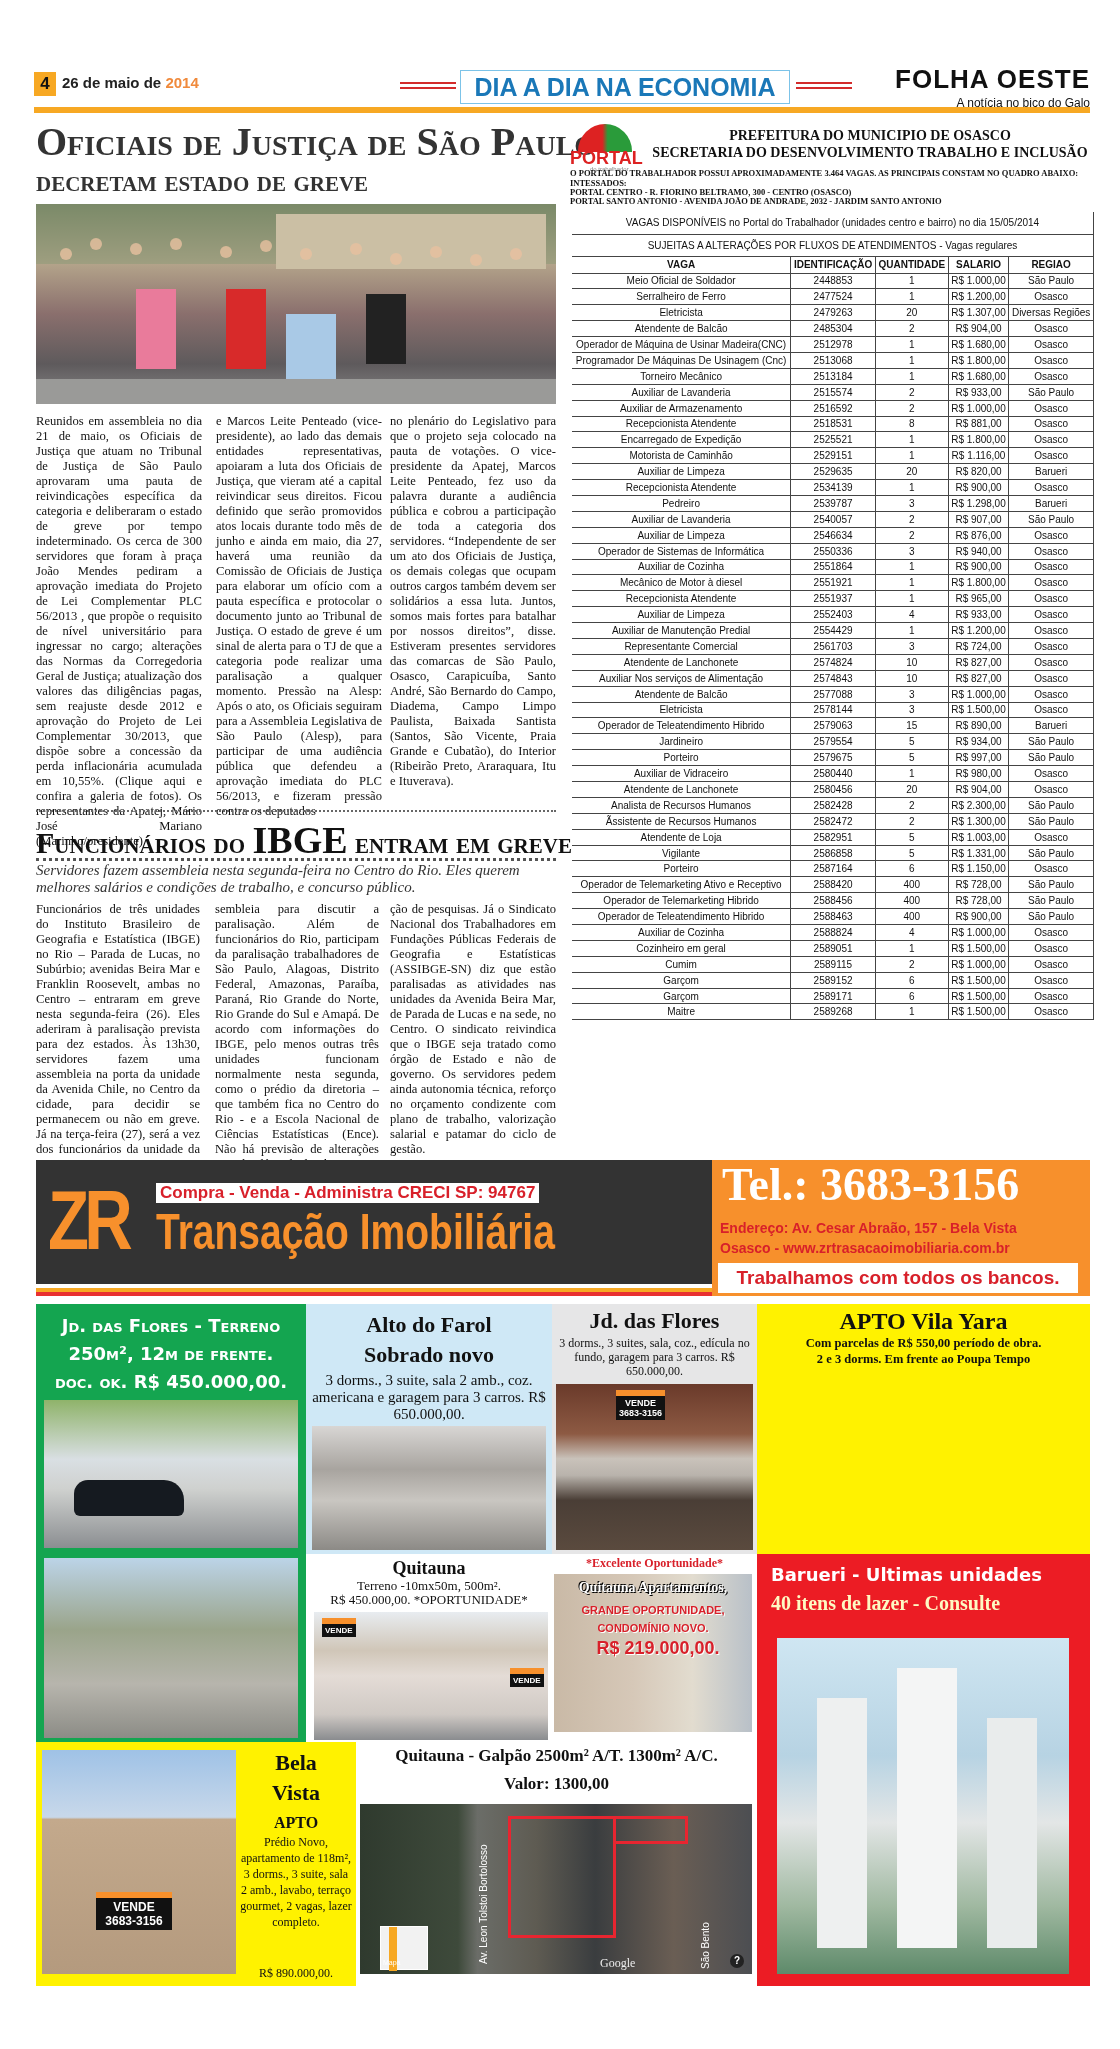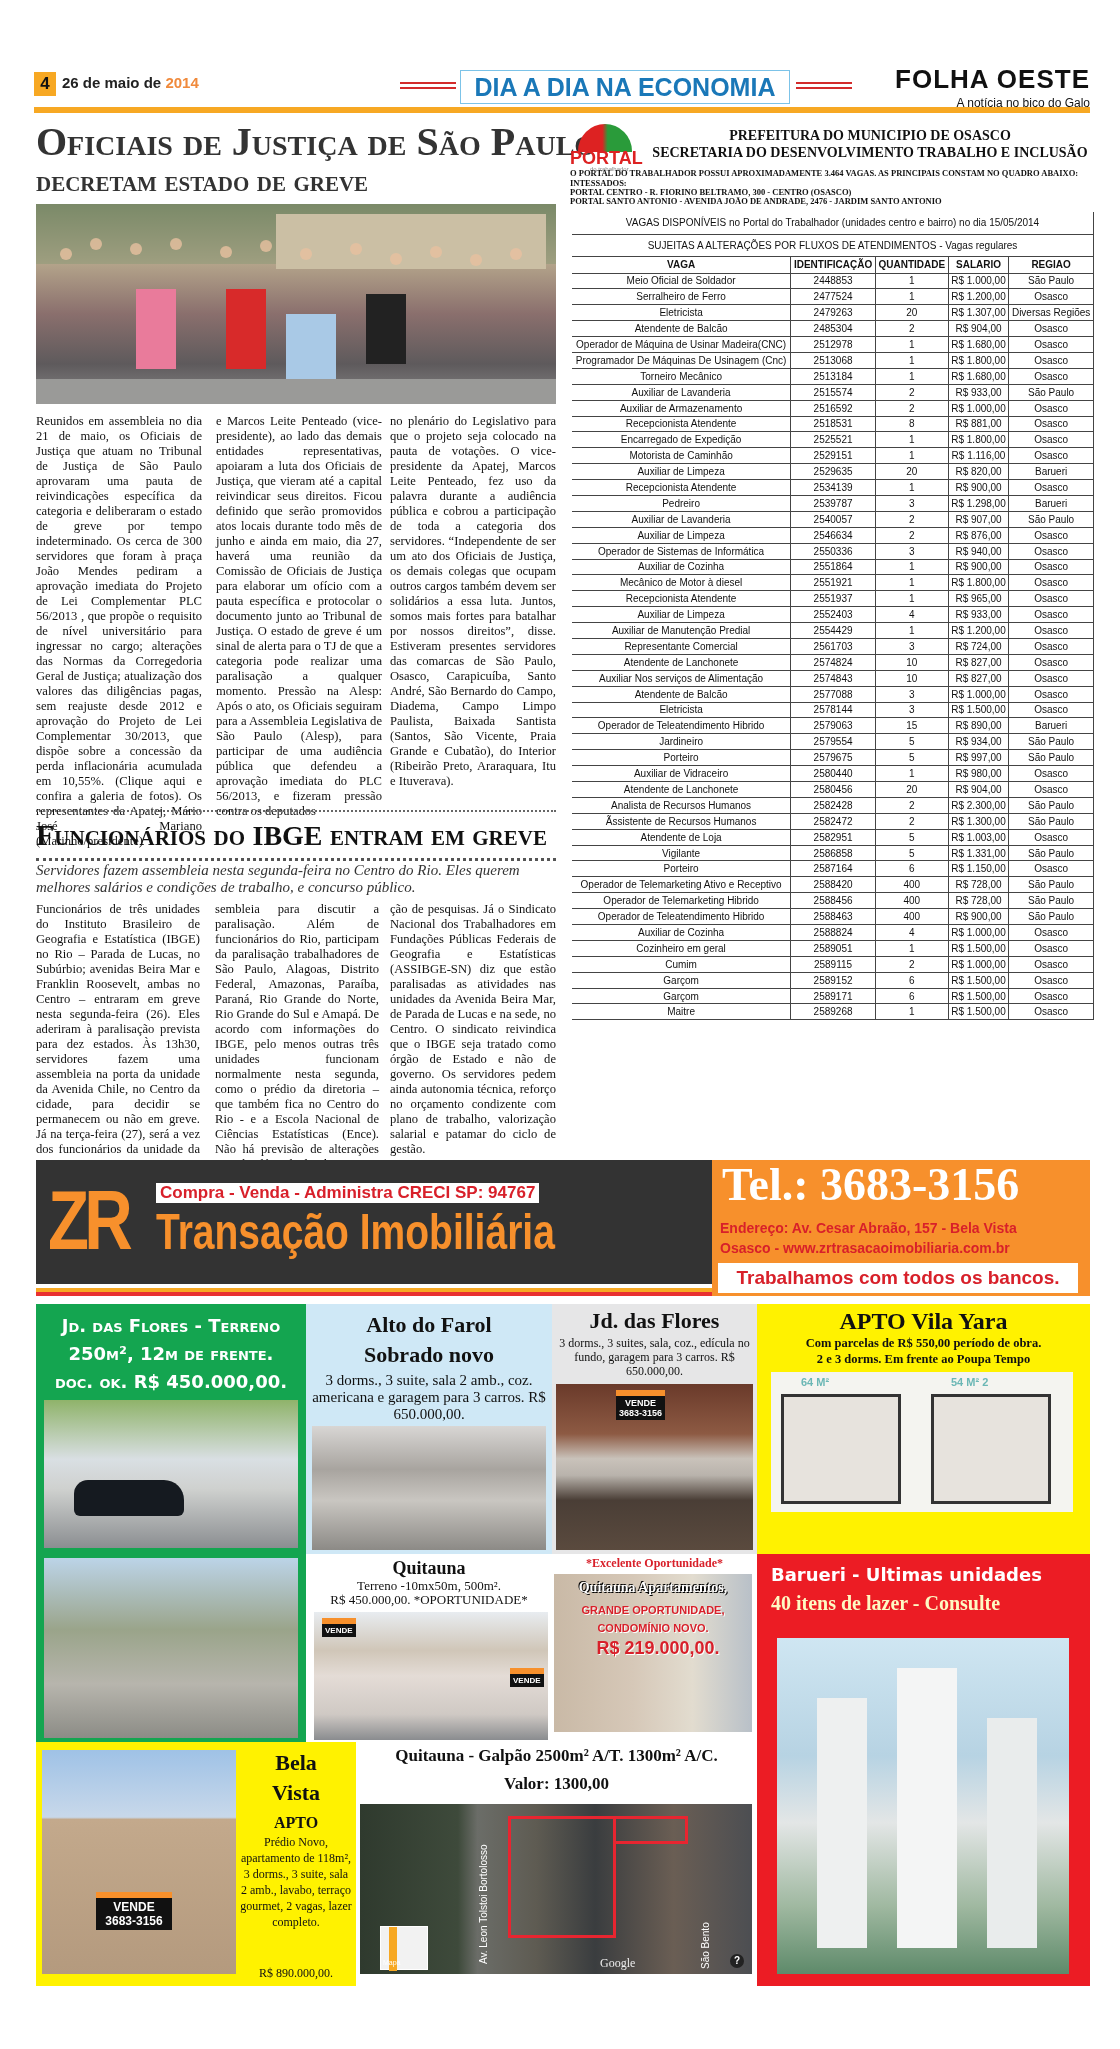--- a/index.html
+++ b/index.html
@@ -18,21 +18,21 @@
   .sc-title { font-family: "Liberation Serif", serif; font-weight: bold; color: #333; font-variant: small-caps; }
   #h1a { left: 36px; top: 118px; font-size: 40px; }
   #h1b { left: 36px; top: 164px; font-size: 30px; }
   #photo1 { left: 36px; top: 204px; width: 520px; height: 200px; background: linear-gradient(180deg,#6c7a5b 0%,#b3a38a 30%,#8a6f6d 55%,#5e5a5c 80%,#888 100%); }
   .col { font-size: 12.6px; line-height: 15px; text-align: justify; hyphens: auto; }
   #c1 { left: 36px; top: 414px; width: 166px; }
   #c2 { left: 216px; top: 414px; width: 166px; }
   #c3 { left: 390px; top: 414px; width: 166px; }
   .dots { left: 36px; width: 520px; border-top: 2px dotted #666; }
   #h2 { left: 36px; top: 818px; font-size: 30px; color: #111; font-variant: small-caps; font-weight: bold; }
-  #h2 .big { font-size: 28px; }
+  #h2 .big { font-size: 38px; }
   #sub { left: 36px; top: 862px; width: 525px; font-style: italic; font-size: 15px; line-height: 17px; color: #333; }
   #d1 { left: 36px; top: 902px; width: 164px; }
   #d2 { left: 215px; top: 902px; width: 164px; }
   #d3 { left: 390px; top: 902px; width: 166px; }
   
   #portal-logo { left: 568px; top: 124px; width: 76px; height: 46px; }
   #portal-logo .arc { position: absolute; left: 10px; top: 0; width: 54px; height: 28px; border-radius: 54px 54px 0 0; background: linear-gradient(90deg,#d22 0%,#d22 45%,#2a9b3a 55%,#2a9b3a 100%); }
   #portal-logo .word { position: absolute; left: 2px; top: 24px; font: bold 18px "Liberation Sans", sans-serif; color: #d22; }
   #portal-logo .sm { position: absolute; left: 22px; top: 42px; font: 6px "Liberation Sans", sans-serif; color: #888; }
   #pref1 { left: 650px; top: 128px; width: 440px; text-align: center; font-size: 14px; font-weight: bold; }
@@ -116,21 +116,21 @@
 <div class="abs" id="portal-logo">
   <div class="arc"></div>
   <div class="word">PORTAL</div>
   <div class="sm">do trabalhador</div>
 </div>
 <div class="abs" id="pref1">PREFEITURA DO MUNICIPIO DE OSASCO</div>
 <div class="abs" id="pref2">SECRETARIA DO DESENVOLVIMENTO TRABALHO E INCLUSÃO</div>
 <div class="abs pinfo" style="top:168px">O PORTAL DO TRABALHADOR POSSUI APROXIMADAMENTE 3.464 VAGAS. AS PRINCIPAIS CONSTAM NO QUADRO ABAIXO:</div>
 <div class="abs pinfo" style="top:178px">INTESSADOS:</div>
 <div class="abs pinfo" style="top:187px">PORTAL CENTRO - R. FIORINO BELTRAMO, 300 - CENTRO (OSASCO)</div>
-<div class="abs pinfo" style="top:196px">PORTAL SANTO ANTONIO - AVENIDA JOÃO DE ANDRADE, 2476 - JARDIM SANTO ANTONIO</div>
+<div class="abs pinfo" style="top:196px">PORTAL SANTO ANTONIO - AVENIDA JOÃO DE ANDRADE, 2032 - JARDIM SANTO ANTONIO</div>
 
 <table class="abs" id="jobtable">
   <thead>
     <tr class="title-row">
         <td colspan="5">VAGAS DISPONÍVEIS no Portal do Trabalhador (unidades centro e bairro) no dia 15/05/2014</td>
       </tr>
     <tr class="title-row">
         <td colspan="5">SUJEITAS A ALTERAÇÕES POR FLUXOS DE ATENDIMENTOS - Vagas regulares</td>
       </tr>
     <tr class="hdr" id="jobhead">
@@ -511,26 +511,20 @@
   <div class="ctr sc" style="position:absolute;left:4px;top:32px;width:197px;font:12px 'Liberation Serif',serif;line-height:14px;">3 dorms., 3 suites, sala, coz., edícula no fundo, garagem para 3 carros. R$ 650.000,00.</div>
   <div class="img" style="left:4px;top:80px;width:197px;height:166px;background:linear-gradient(180deg,#6a3a2a 0%,#8d5a43 30%,#c9c2ba 45%,#b9b3ac 55%,#4a3e36 70%,#5a4a3e 100%);">
     <div class="vende" style="left:60px;top:6px;"><span>VENDE</span><br><span>3683-3156</span></div>
   </div>
 </div>
 
 <div class="box" style="left:757px;top:1304px;width:333px;height:250px;background:#fff200;">
   <div class="ctr sc" style="position:absolute;left:0;top:4px;width:333px;font:bold 24px 'Liberation Serif',serif;">APTO Vila Yara</div>
   <div class="ctr sc" style="position:absolute;left:0;top:32px;width:333px;font:bold 12.5px 'Liberation Serif',serif;">Com parcelas de R$ 550,00 período de obra.</div>
   <div class="ctr sc" style="position:absolute;left:0;top:48px;width:333px;font:bold 12.5px 'Liberation Serif',serif;">2 e 3 dorms. Em frente ao Poupa Tempo</div>
-  <div class="img" style="left:14px;top:68px;width:302px;height:140px;background:#f4f4f0;">
-    <div style="position:absolute;left:30px;top:4px;font:bold 11px 'Liberation Sans',sans-serif;color:#6bb7b5;">64 M²</div>
-    <div style="position:absolute;left:180px;top:4px;font:bold 11px 'Liberation Sans',sans-serif;color:#6bb7b5;">54 M² 2</div>
-    <div style="position:absolute;left:10px;top:22px;width:120px;height:110px;border:3px solid #333;background:#e7e3dd;"></div>
-    <div style="position:absolute;left:160px;top:22px;width:120px;height:110px;border:3px solid #333;background:#e7e3dd;"></div>
-  </div>
 </div>
 
 <div class="box" style="left:306px;top:1554px;width:246px;height:190px;background:#fff;">
   <div class="ctr sc" style="position:absolute;left:0;top:4px;width:246px;font:bold 18px 'Liberation Serif',serif;">Quitauna</div>
   <div class="ctr sc" style="position:absolute;left:0;top:24px;width:246px;font:13px 'Liberation Serif',serif;">Terreno -10mx50m, 500m².</div>
   <div class="ctr" style="position:absolute;left:0;top:38px;width:246px;font:13px 'Liberation Serif',serif;">R$ 450.000,00. *OPORTUNIDADE*</div>
   <div class="img" style="left:8px;top:58px;width:234px;height:128px;background:linear-gradient(180deg,#e8ecf0 0%,#d0c6b8 30%,#e4dcd6 50%,#cfc9c4 80%,#8a8c8f 100%);">
     <div class="vende" style="left:8px;top:6px;font-size:8px;">VENDE</div>
     <div class="vende" style="left:196px;top:56px;font-size:8px;">VENDE</div>
   </div>

